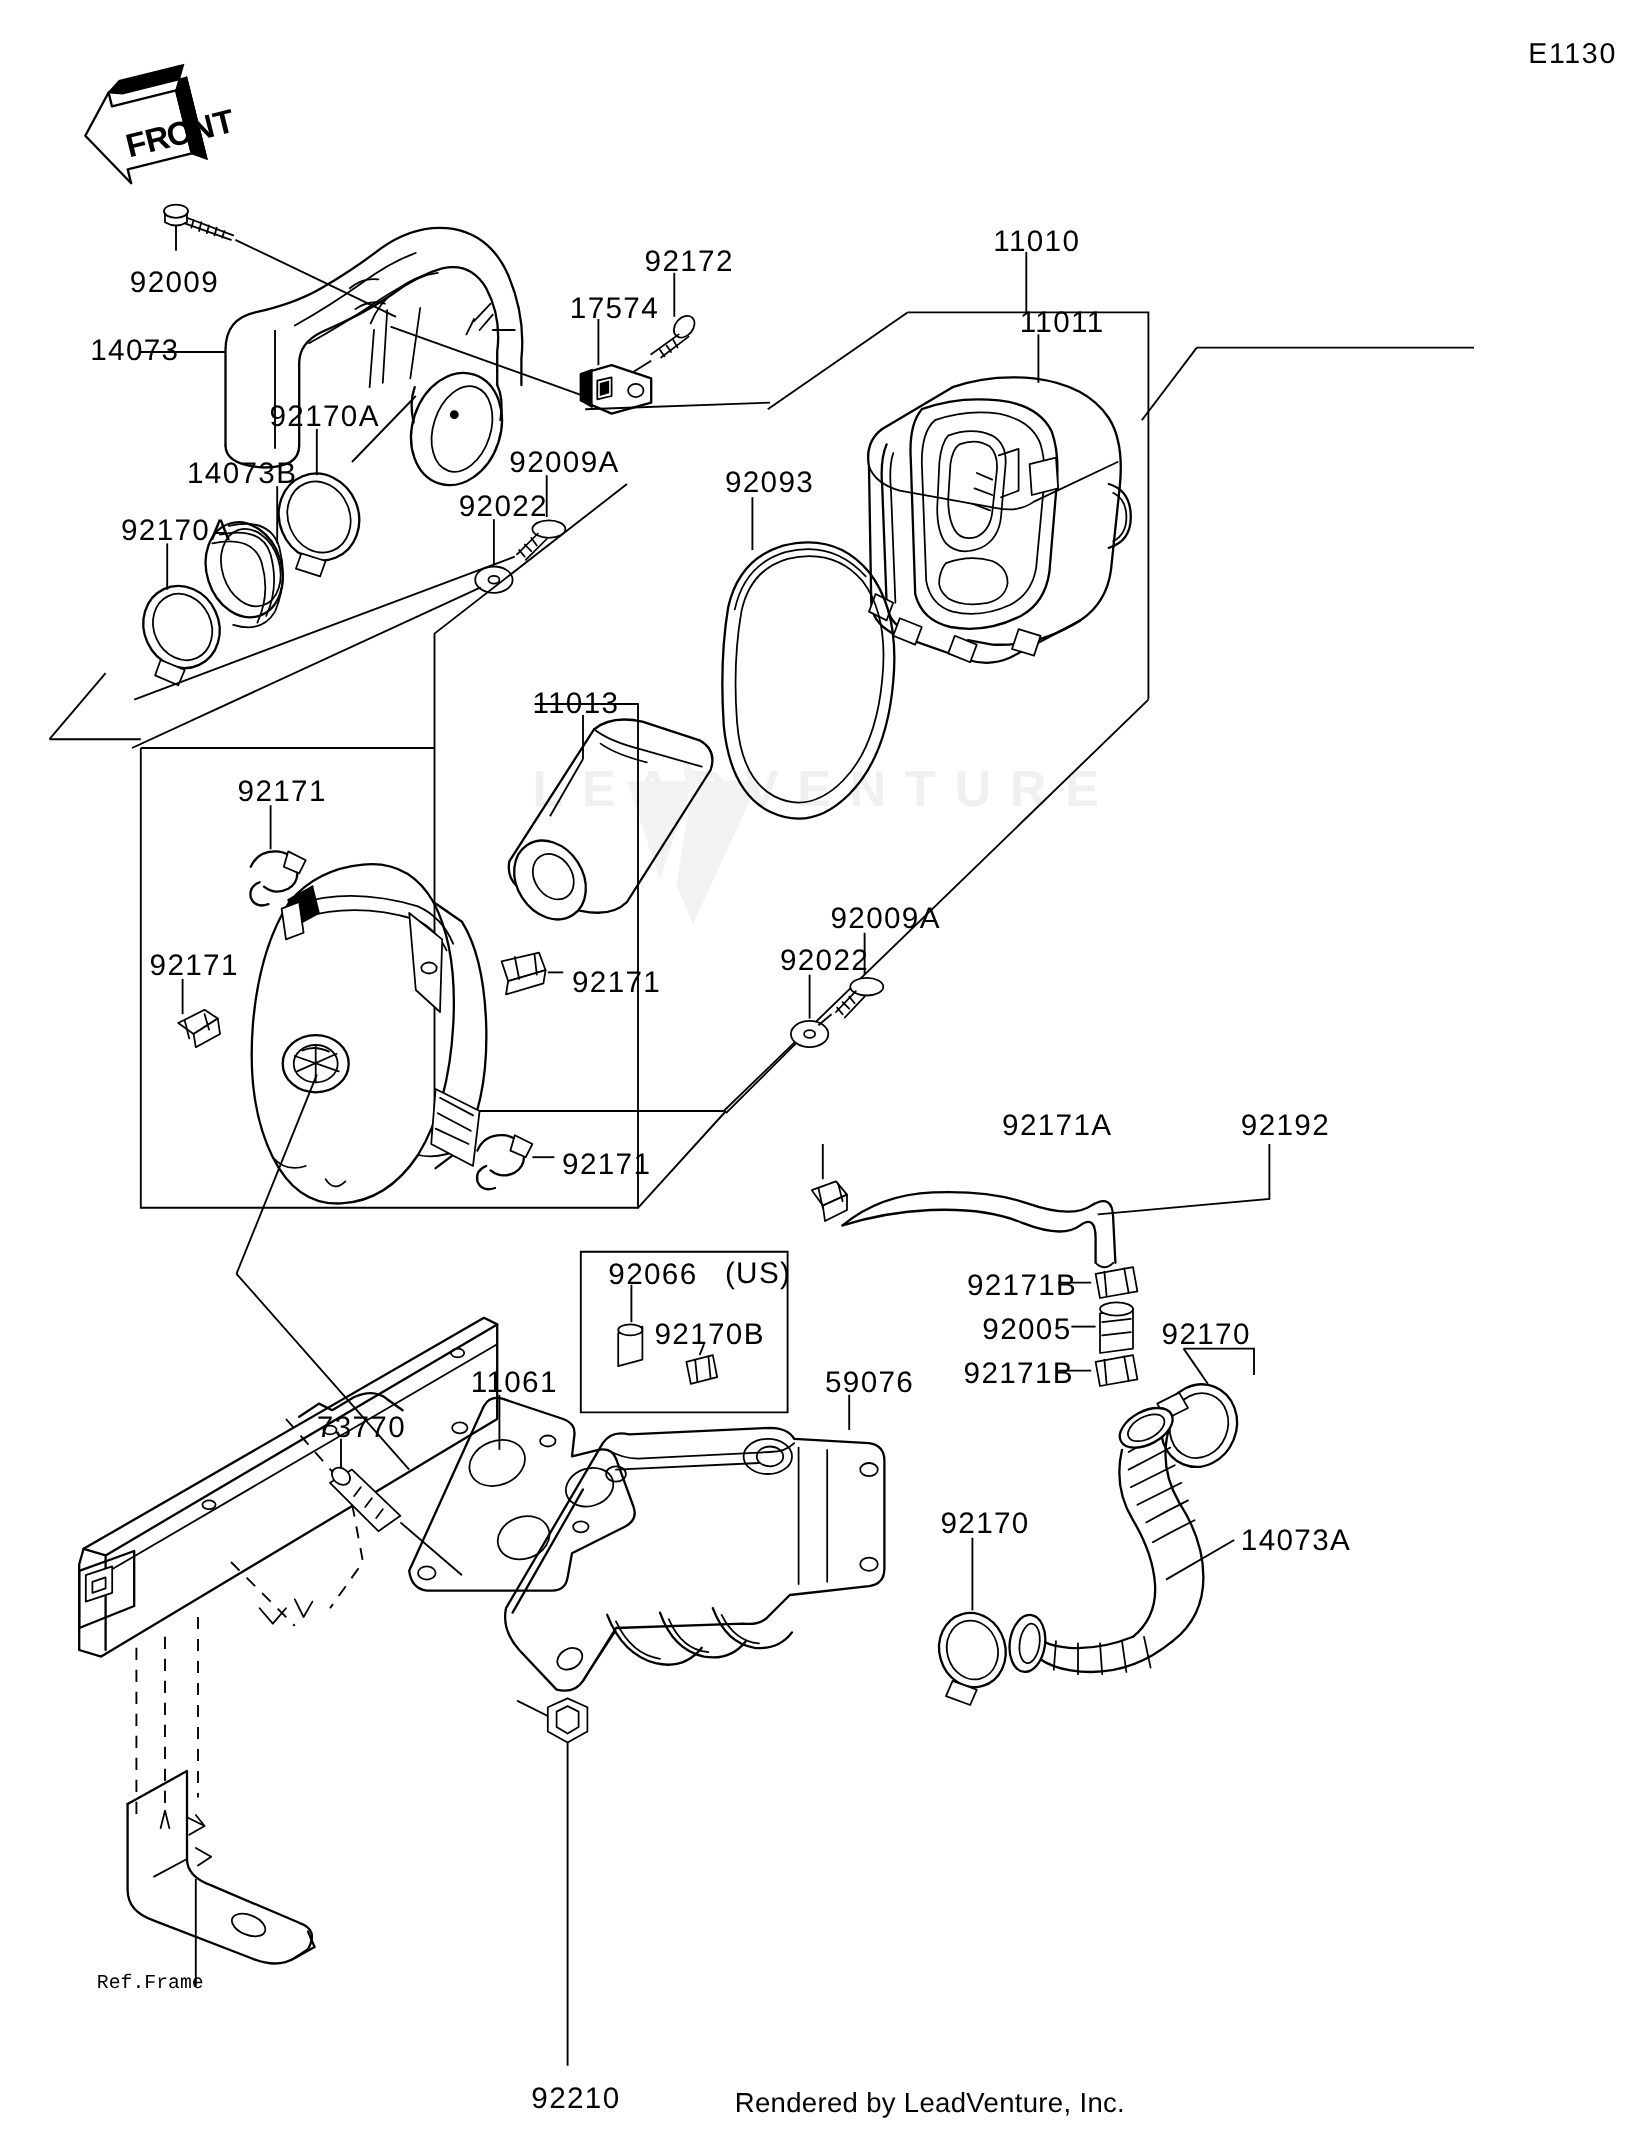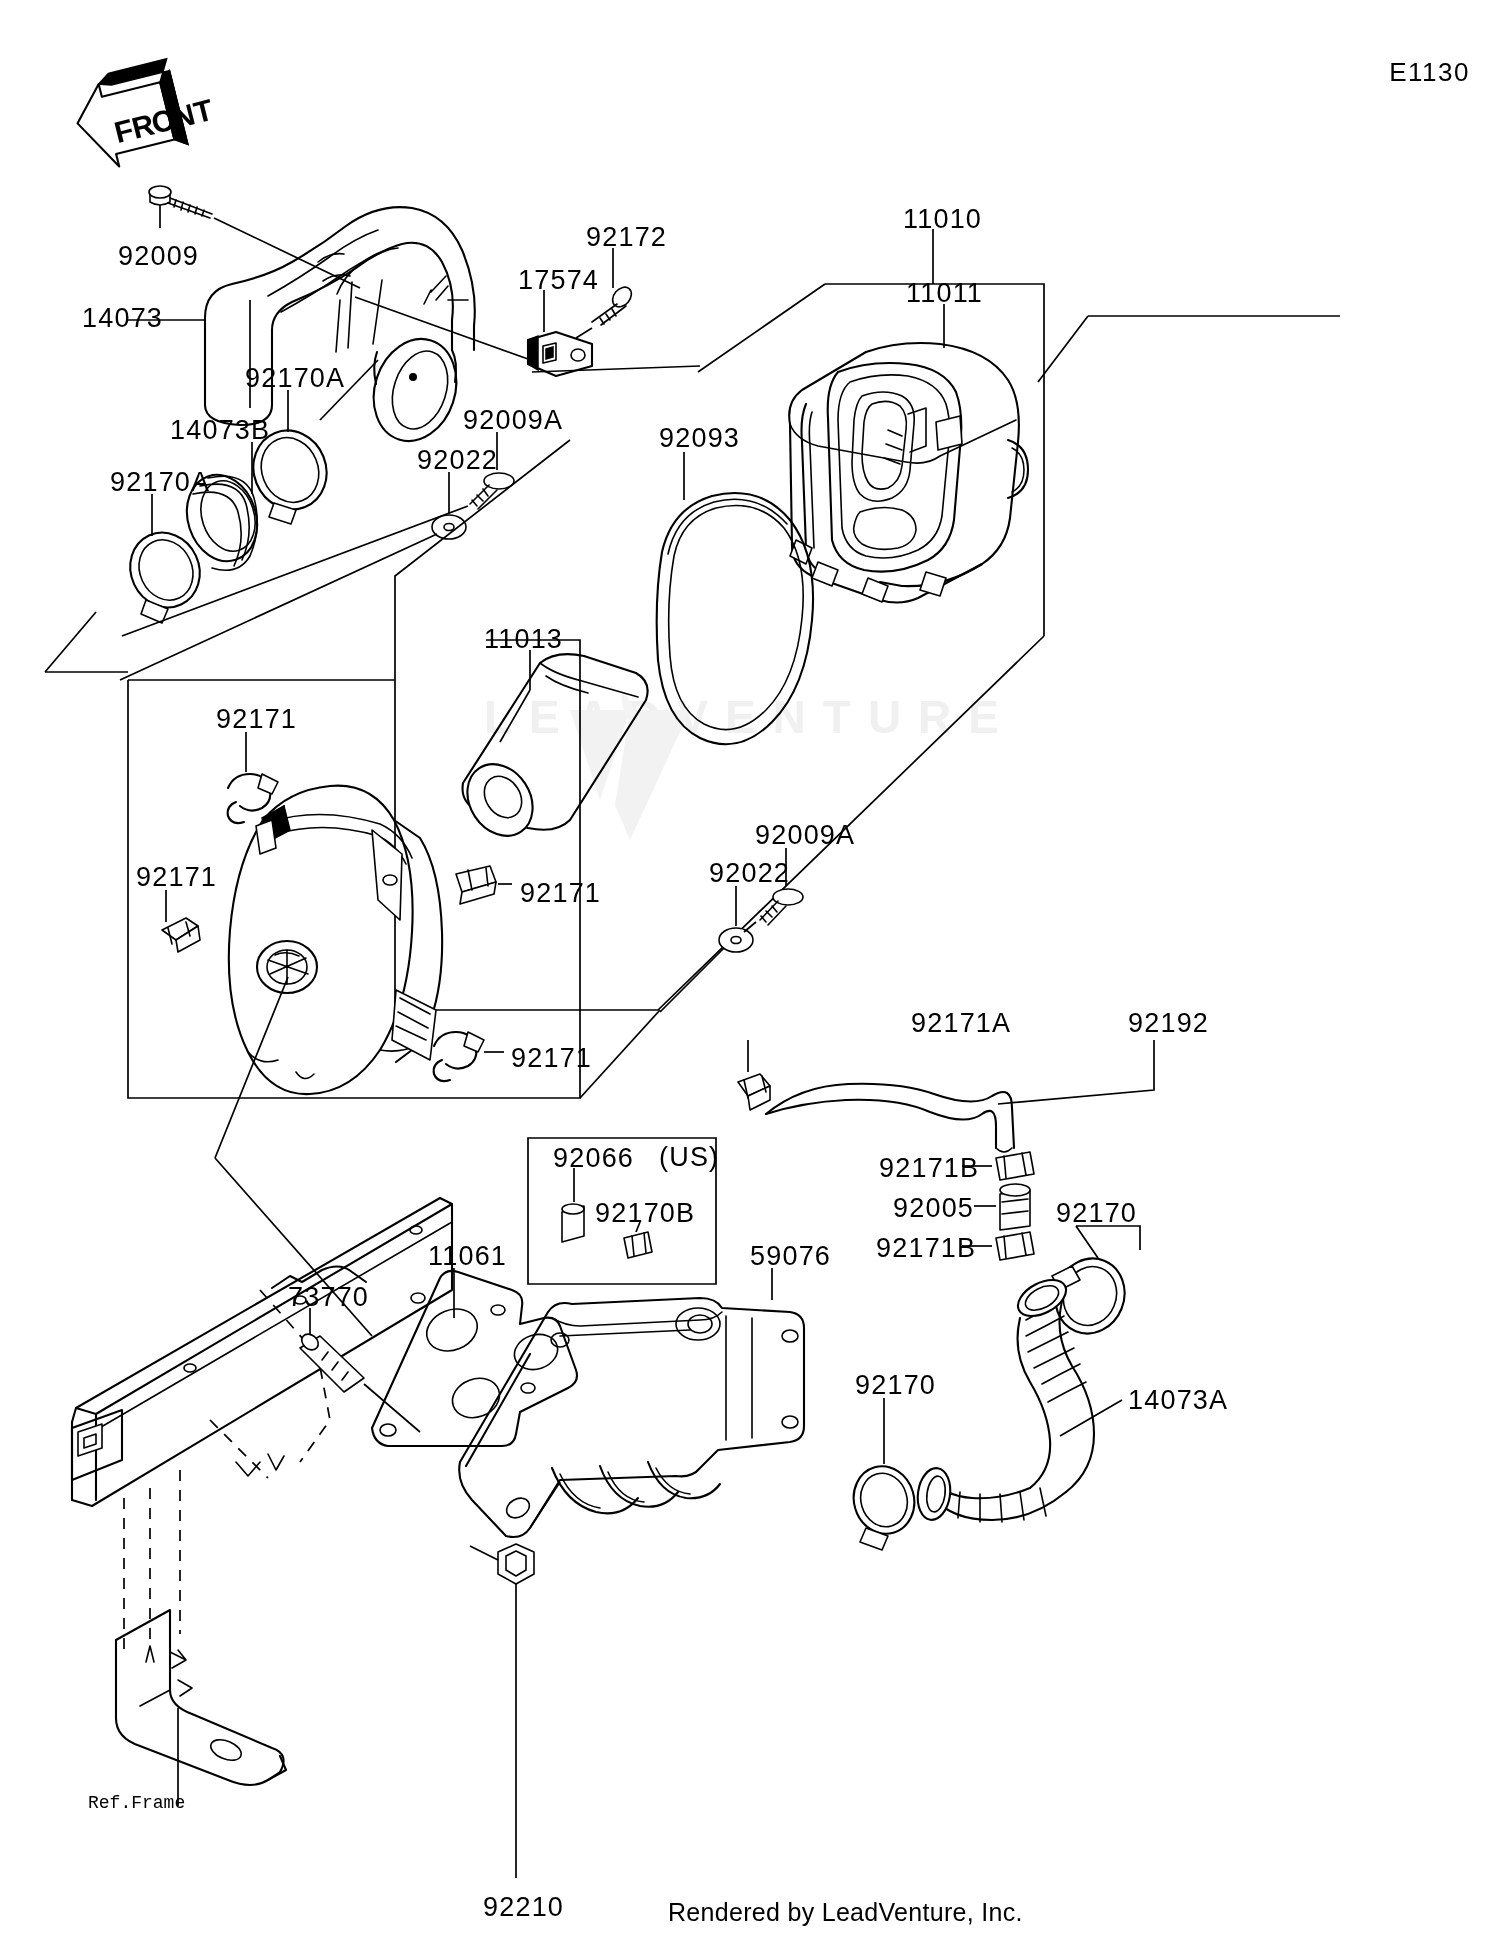--- a/index.html
+++ b/index.html
@@ -1,20 +1,20 @@
 <!DOCTYPE html>
 <html><head>
 <meta charset="utf-8">
 <style>
   html,body{margin:0;padding:0;background:#fff;}
   body{font-family:"Liberation Sans", sans-serif;}
   #sheet{position:relative;width:1500px;height:1938px;background:#fff;overflow:hidden;}
   .lbl{position:absolute;font-family:"Liberation Sans", sans-serif;font-size:27px;color:#000;letter-spacing:1.2px;white-space:nowrap;}
   .lbl.mono{font-family:"Liberation Mono", monospace;font-size:18px;letter-spacing:0px;}
-  #sheetcode{position:absolute;right:30px;top:33px;font-size:26px;letter-spacing:1.5px;margin-top:24px;}
+  #sheetcode{position:absolute;right:30px;top:33px;font-size:26px;letter-spacing:1.5px;}
   #credit{position:absolute;left:668px;top:1898px;font-size:25px;letter-spacing:0.3px;}
   svg.art{position:absolute;left:0;top:0;width:1500px;height:1938px;}
   .st{fill:none;stroke:#000;stroke-width:2.1;stroke-linejoin:round;stroke-linecap:round;}
   .stt{fill:none;stroke:#000;stroke-width:1.6;stroke-linejoin:round;stroke-linecap:round;}
   .lead{fill:none;stroke:#000;stroke-width:1.7;}
   .dash{fill:none;stroke:#000;stroke-width:1.7;stroke-dasharray:11 9;}
   .fillblk{fill:#000;stroke:#000;stroke-width:1.5;}
   .fillw{fill:#fff;stroke:#000;stroke-width:2.1;stroke-linejoin:round;}
   .fillw2{fill:#fff;stroke:#000;stroke-width:1.6;stroke-linejoin:round;}
   #wm{position:absolute;left:0;top:690px;width:1500px;text-align:center;pointer-events:none;}
@@ -494,21 +494,21 @@
   <div class="lbl" style="left:118px;top:241px">92009</div>
   <div class="lbl" style="left:82px;top:303px">14073</div>
   <div class="lbl" style="left:245px;top:363px">92170A</div>
   <div class="lbl" style="left:170px;top:415px">14073B</div>
   <div class="lbl" style="left:110px;top:467px">92170A</div>
   <div class="lbl" style="left:417px;top:445px">92022</div>
   <div class="lbl" style="left:463px;top:405px">92009A</div>
   <div class="lbl" style="left:518px;top:265px">17574</div>
   <div class="lbl" style="left:586px;top:222px">92172</div>
   <div class="lbl" style="left:903px;top:204px">11010</div>
-  <div class="lbl" style="left:906px;top:278px">11011</div>
+  <div class="lbl" style="left:927px;top:278px">11011</div>
   <div class="lbl" style="left:659px;top:423px">92093</div>
   <div class="lbl" style="left:484px;top:624px">11013</div>
   <div class="lbl" style="left:216px;top:704px">92171</div>
   <div class="lbl" style="left:136px;top:862px">92171</div>
   <div class="lbl" style="left:520px;top:878px">92171</div>
   <div class="lbl" style="left:511px;top:1043px">92171</div>
   <div class="lbl" style="left:709px;top:858px">92022</div>
   <div class="lbl" style="left:755px;top:820px">92009A</div>
   <div class="lbl" style="left:911px;top:1008px">92171A</div>
   <div class="lbl" style="left:1128px;top:1008px">92192</div>

